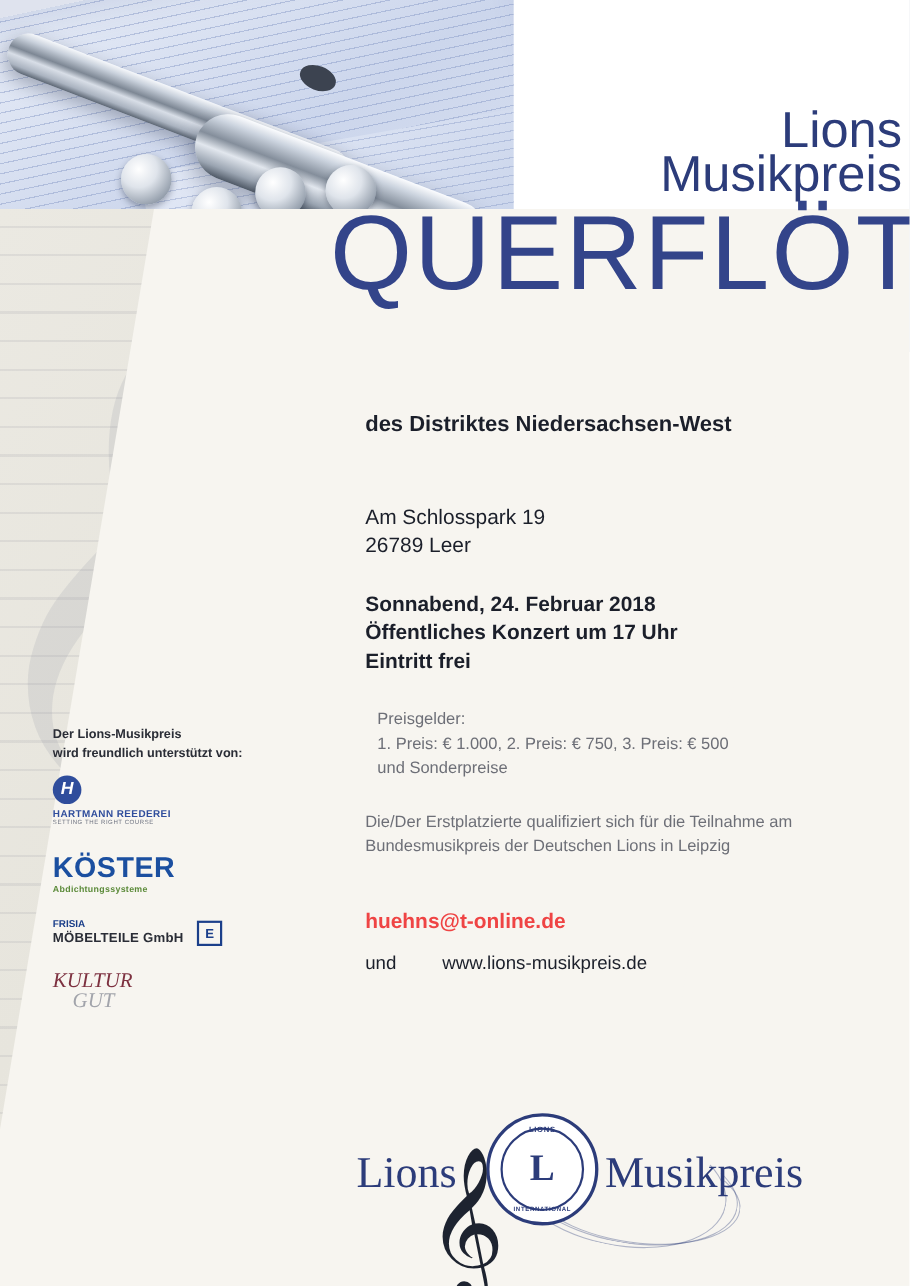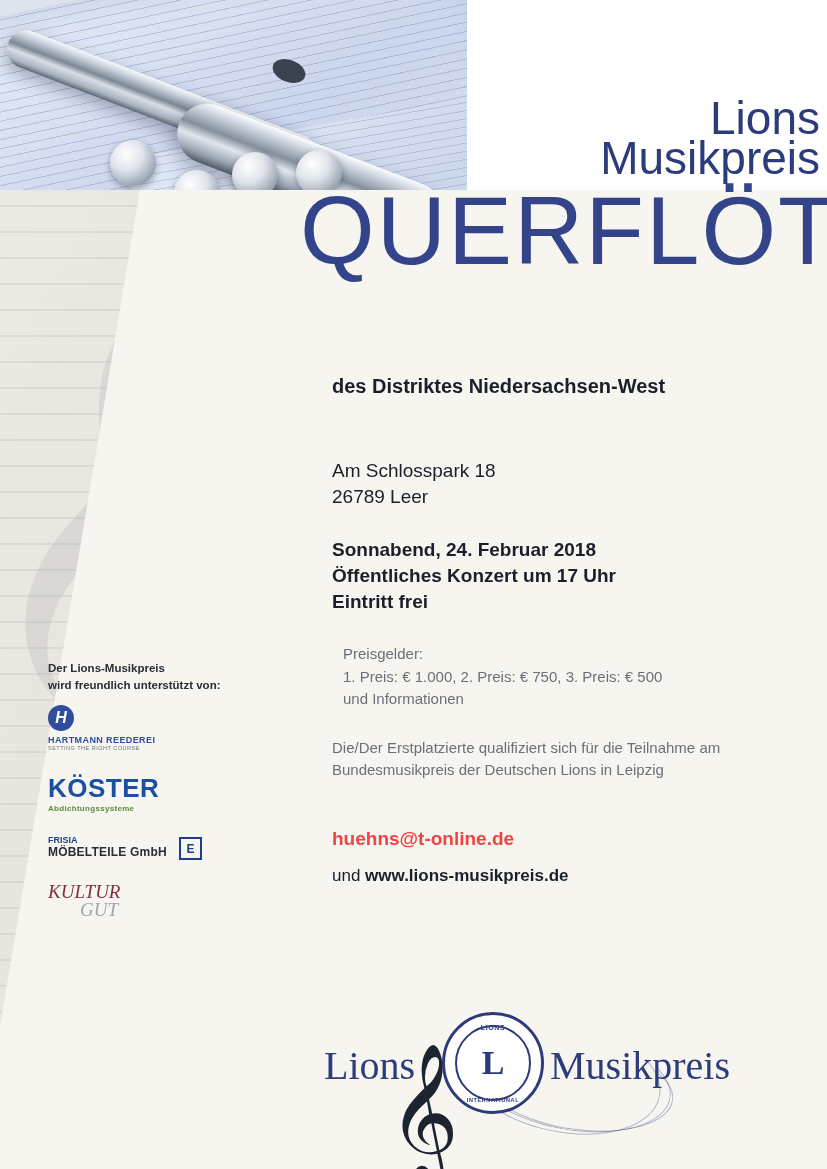--- a/index.html
+++ b/index.html
@@ -246,21 +246,21 @@
     color: #ef4444;
     margin: 0 0 16px 0;
     text-decoration: none;
     display: block;
   }
   .weburl {
     font-size: 17px;
     color: #1b1f2a;
     margin: 0;
   }
-  .weburl b { font-weight: bold; }
+  .weburl b { font-weight: normal; margin-left: 37px; }
 
   
   .sponsors {
     position: absolute;
     left: 48px; top: 660px;
     width: 200px;
   }
   .sponsor-head {
     font-size: 11.5px;
     font-weight: bold;
@@ -304,21 +304,21 @@
     font-size: 12px; font-weight: bold;
     display:flex; align-items:center; justify-content:center;
   }
   .sp-kultur .n1 {
     font-family: "Liberation Serif", serif;
     font-size: 19px; color: #7d3140; font-style: italic;
   }
   .sp-kultur .n2 {
     font-family: "Liberation Serif", serif;
     font-size: 19px; color: #a2a4ab; font-style: italic;
-    margin-left: 32px; margin-top: -4px;
+    margin-left: 18px; margin-top: -4px;
   }
 
   
   .footer {
     position: absolute;
     left: 310px; top: 1000px;
     width: 440px; height: 150px;
   }
   .footer-word {
     position: absolute;
@@ -409,34 +409,34 @@
     </div>
     <div class="t-musik">Musikpreis</div>
     <div class="t-instrument">QUERFLÖTE</div>
   </div>
 
   <div class="main-text">
     <p class="line-strong">des Distriktes Niedersachsen-West</p>
 
     <p class="addr">
       <br>
-      <span>Am Schlosspark 18</span><br>
+      <span>Am Schlosspark 19</span><br>
       <span>26789 Leer</span>
     </p>
 
     <p class="date-block">
       <span>Sonnabend, 24. Februar 2018</span><br>
       <span>Öffentliches Konzert um 17 Uhr</span><br>
       <span>Eintritt frei</span>
     </p>
 
     <p class="prices">
       <span>Preisgelder:</span><br>
       <span>1. Preis: € 1.000, 2. Preis: € 750, 3. Preis: € 500</span><br>
-      <span>und Informationen</span>
+      <span>und Sonderpreise</span>
     </p>
 
     <p class="qualify">
       <span>Die/Der Erstplatzierte qualifiziert sich für die Teilnahme am</span><br>
       <span>Bundesmusikpreis der Deutschen Lions in Leipzig</span>
     </p>
 
     <a class="email" href="#">huehns@t-online.de</a>
     <p class="weburl">
       <span>und </span><b>www.lions-musikpreis.de</b>

